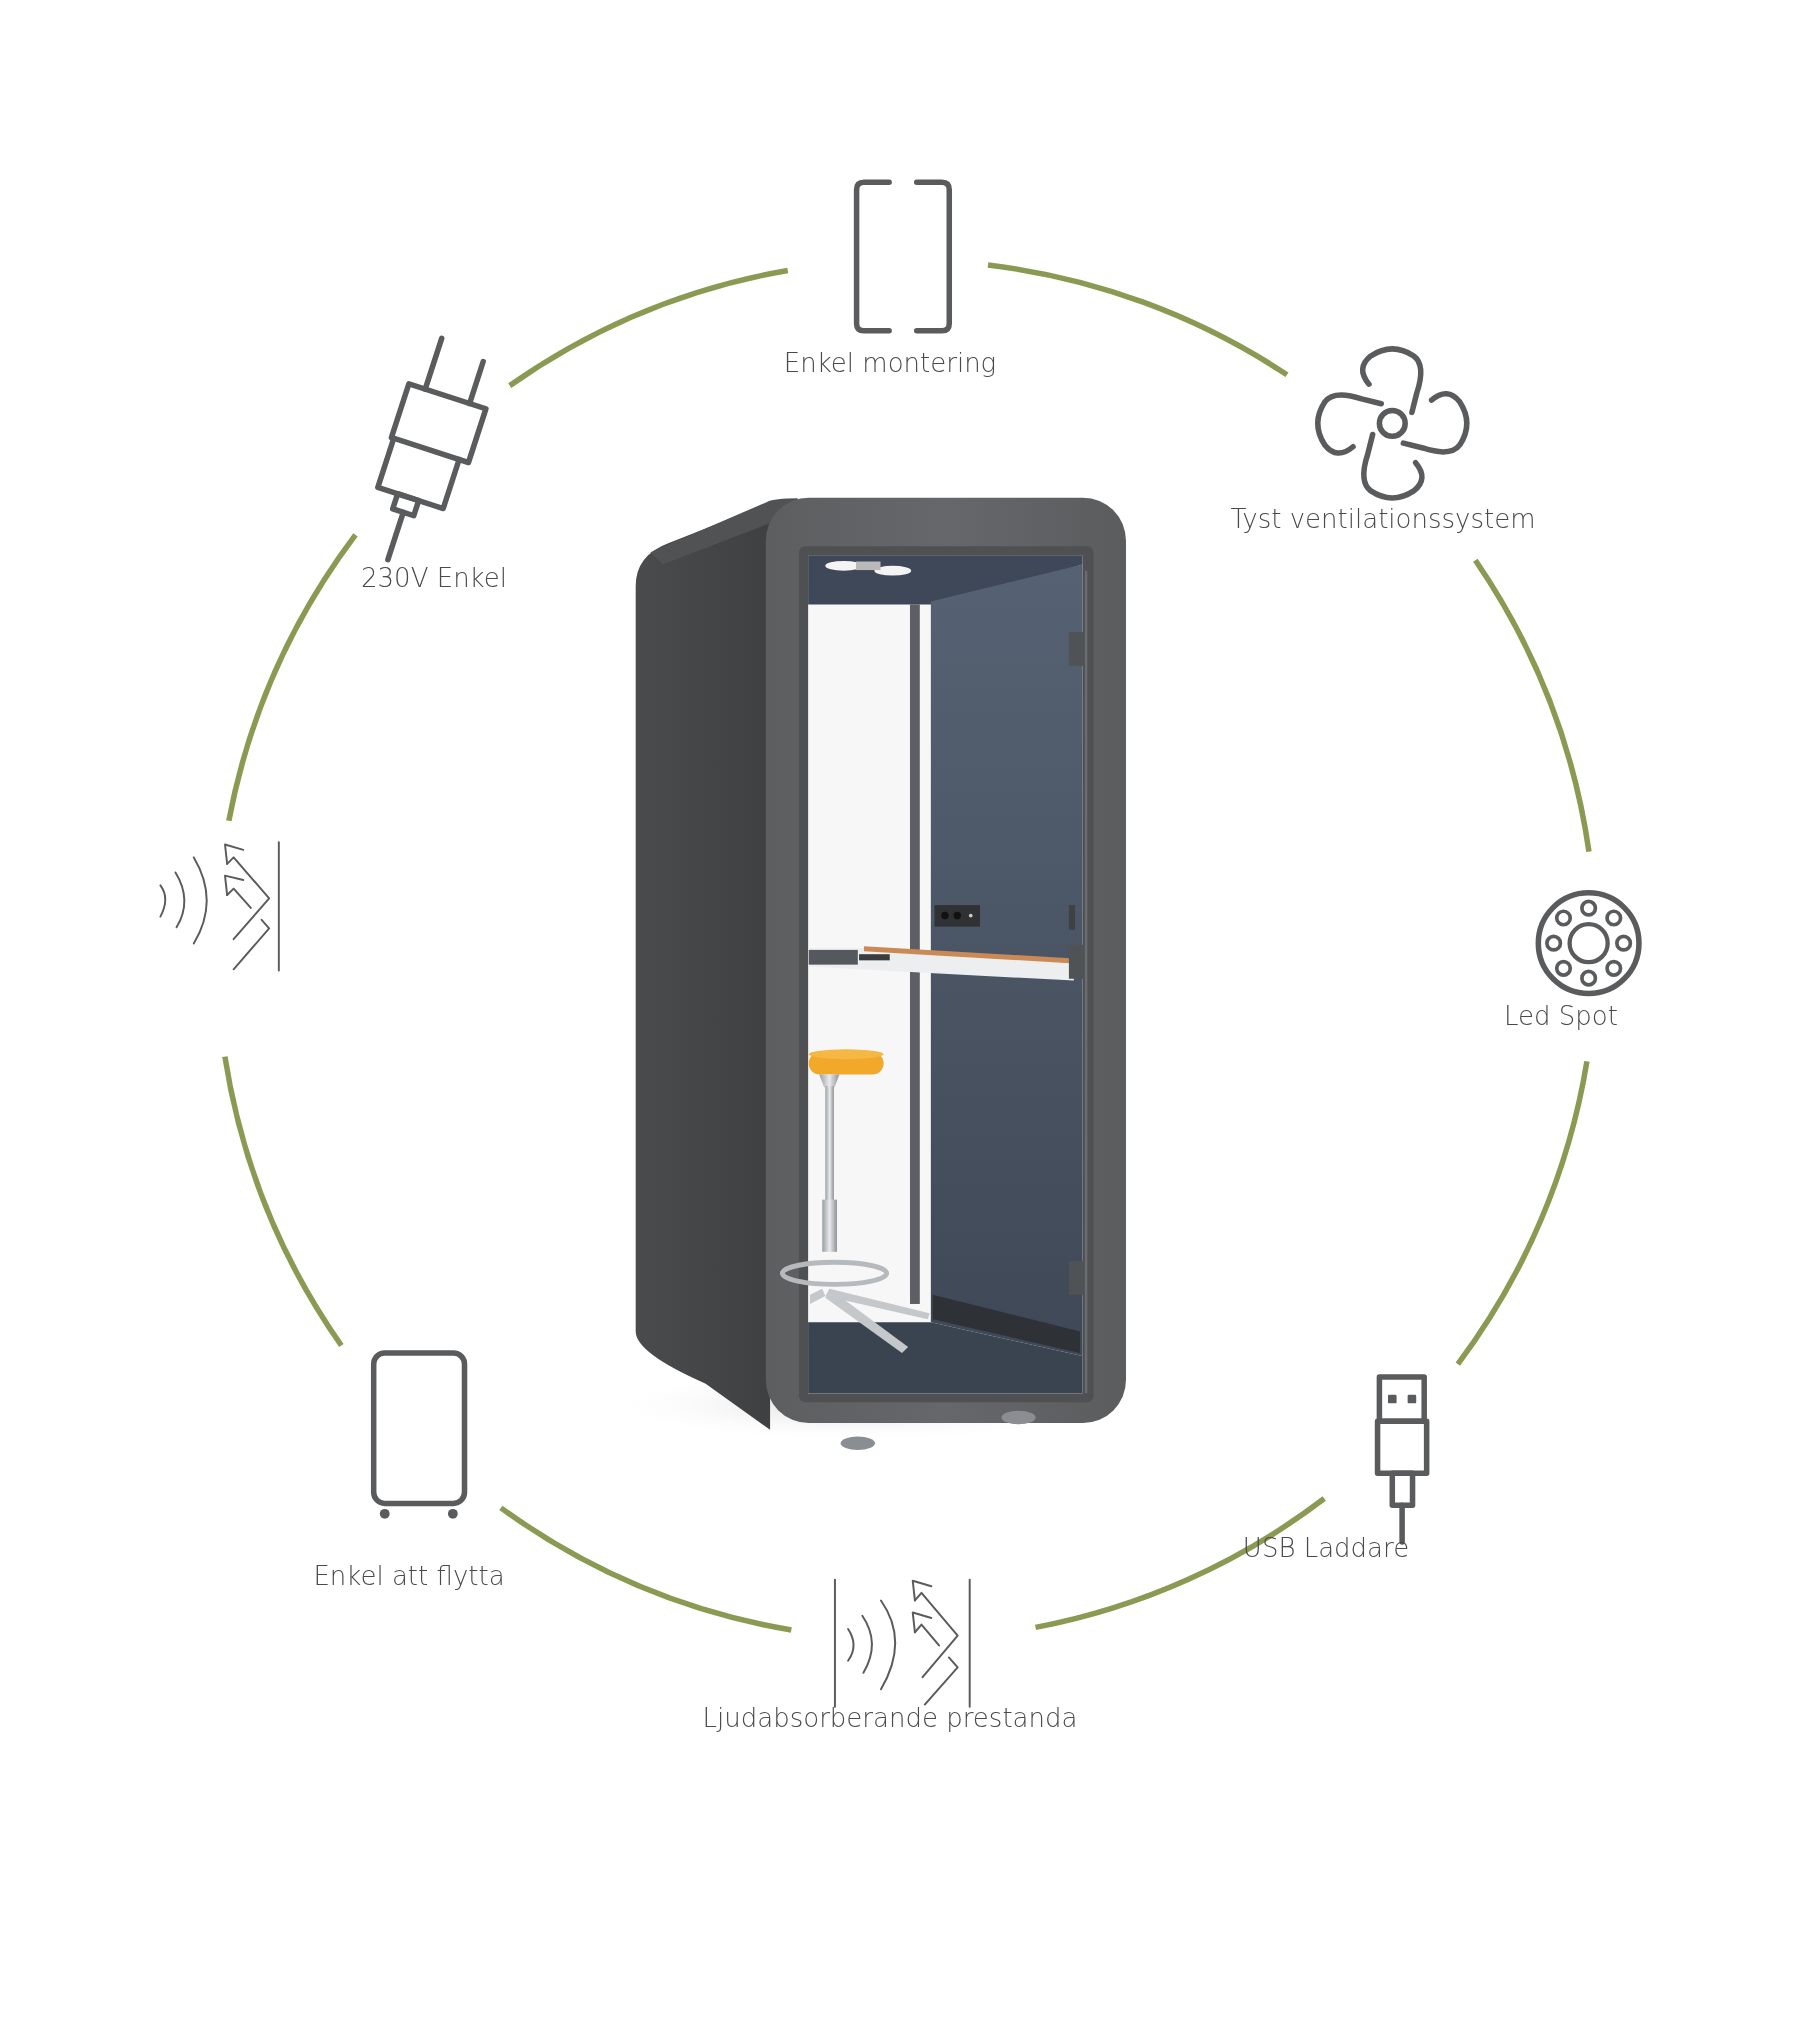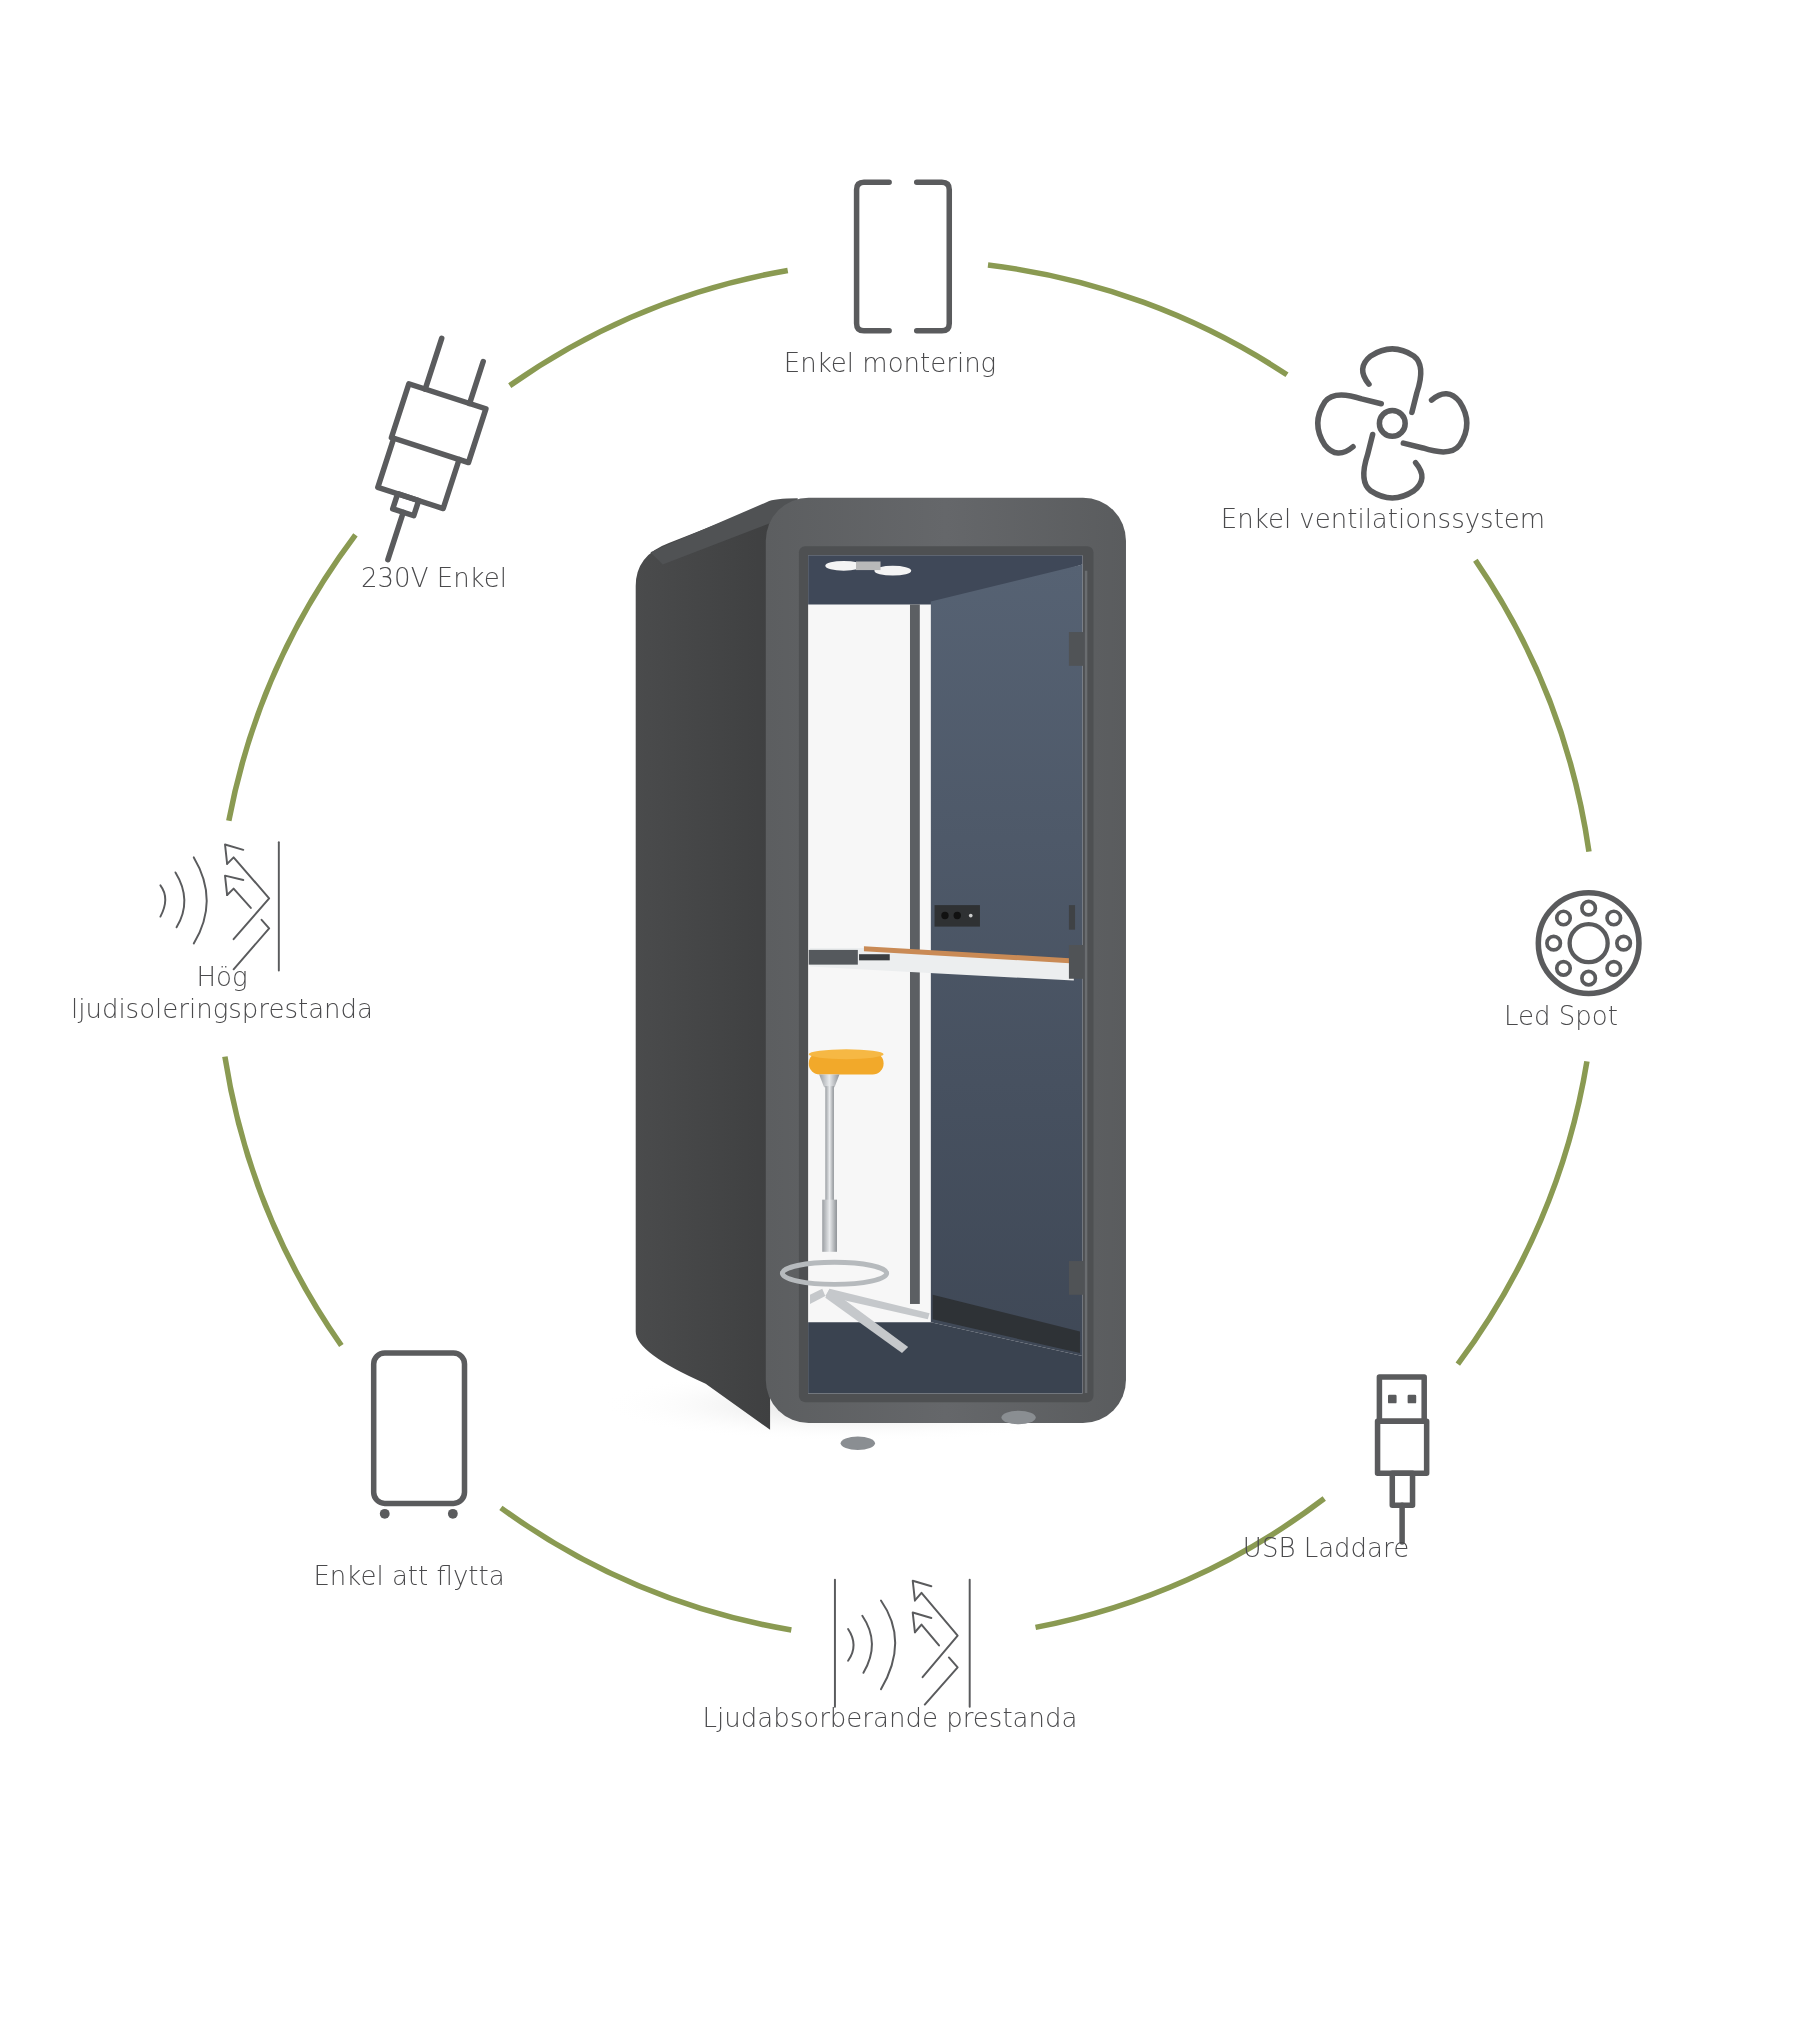--- a/index.html
+++ b/index.html
@@ -197,35 +197,31 @@
         <path d="M1110 395 L1150 440 L1000 610"></path>
         <line x1="1205" y1="40" x2="1205" y2="620"></line>
       </g>
     </g>
   </svg>
 
   <div class="label" style="left:890px; top:347px;">
     <span>Enkel montering</span>
   </div>
   <div class="label" style="left:1383px; top:503px;">
-    <span>Enkel ventilationssystem</span>
+    <span>Tyst ventilationssystem</span>
   </div>
   <div class="label" style="left:1561px; top:1000px;">
     <span>Led Spot</span>
   </div>
   <div class="label" style="left:1326px; top:1532px;">
     <span>USB Laddare</span>
   </div>
   <div class="label" style="left:890px; top:1702px;">
     <span>Ljudabsorberande prestanda</span>
   </div>
   <div class="label" style="left:409px; top:1560px;">
     <span>Enkel att flytta</span>
   </div>
-  <div class="label" style="left:222px; top:961px;">
-    <span>Hög</span>
-    <span>ljudisoleringsprestanda</span>
-  </div>
   <div class="label" style="left:434px; top:562px;">
     <span>230V Enkel</span>
   </div>
 </div>
 
 
 </body></html>

